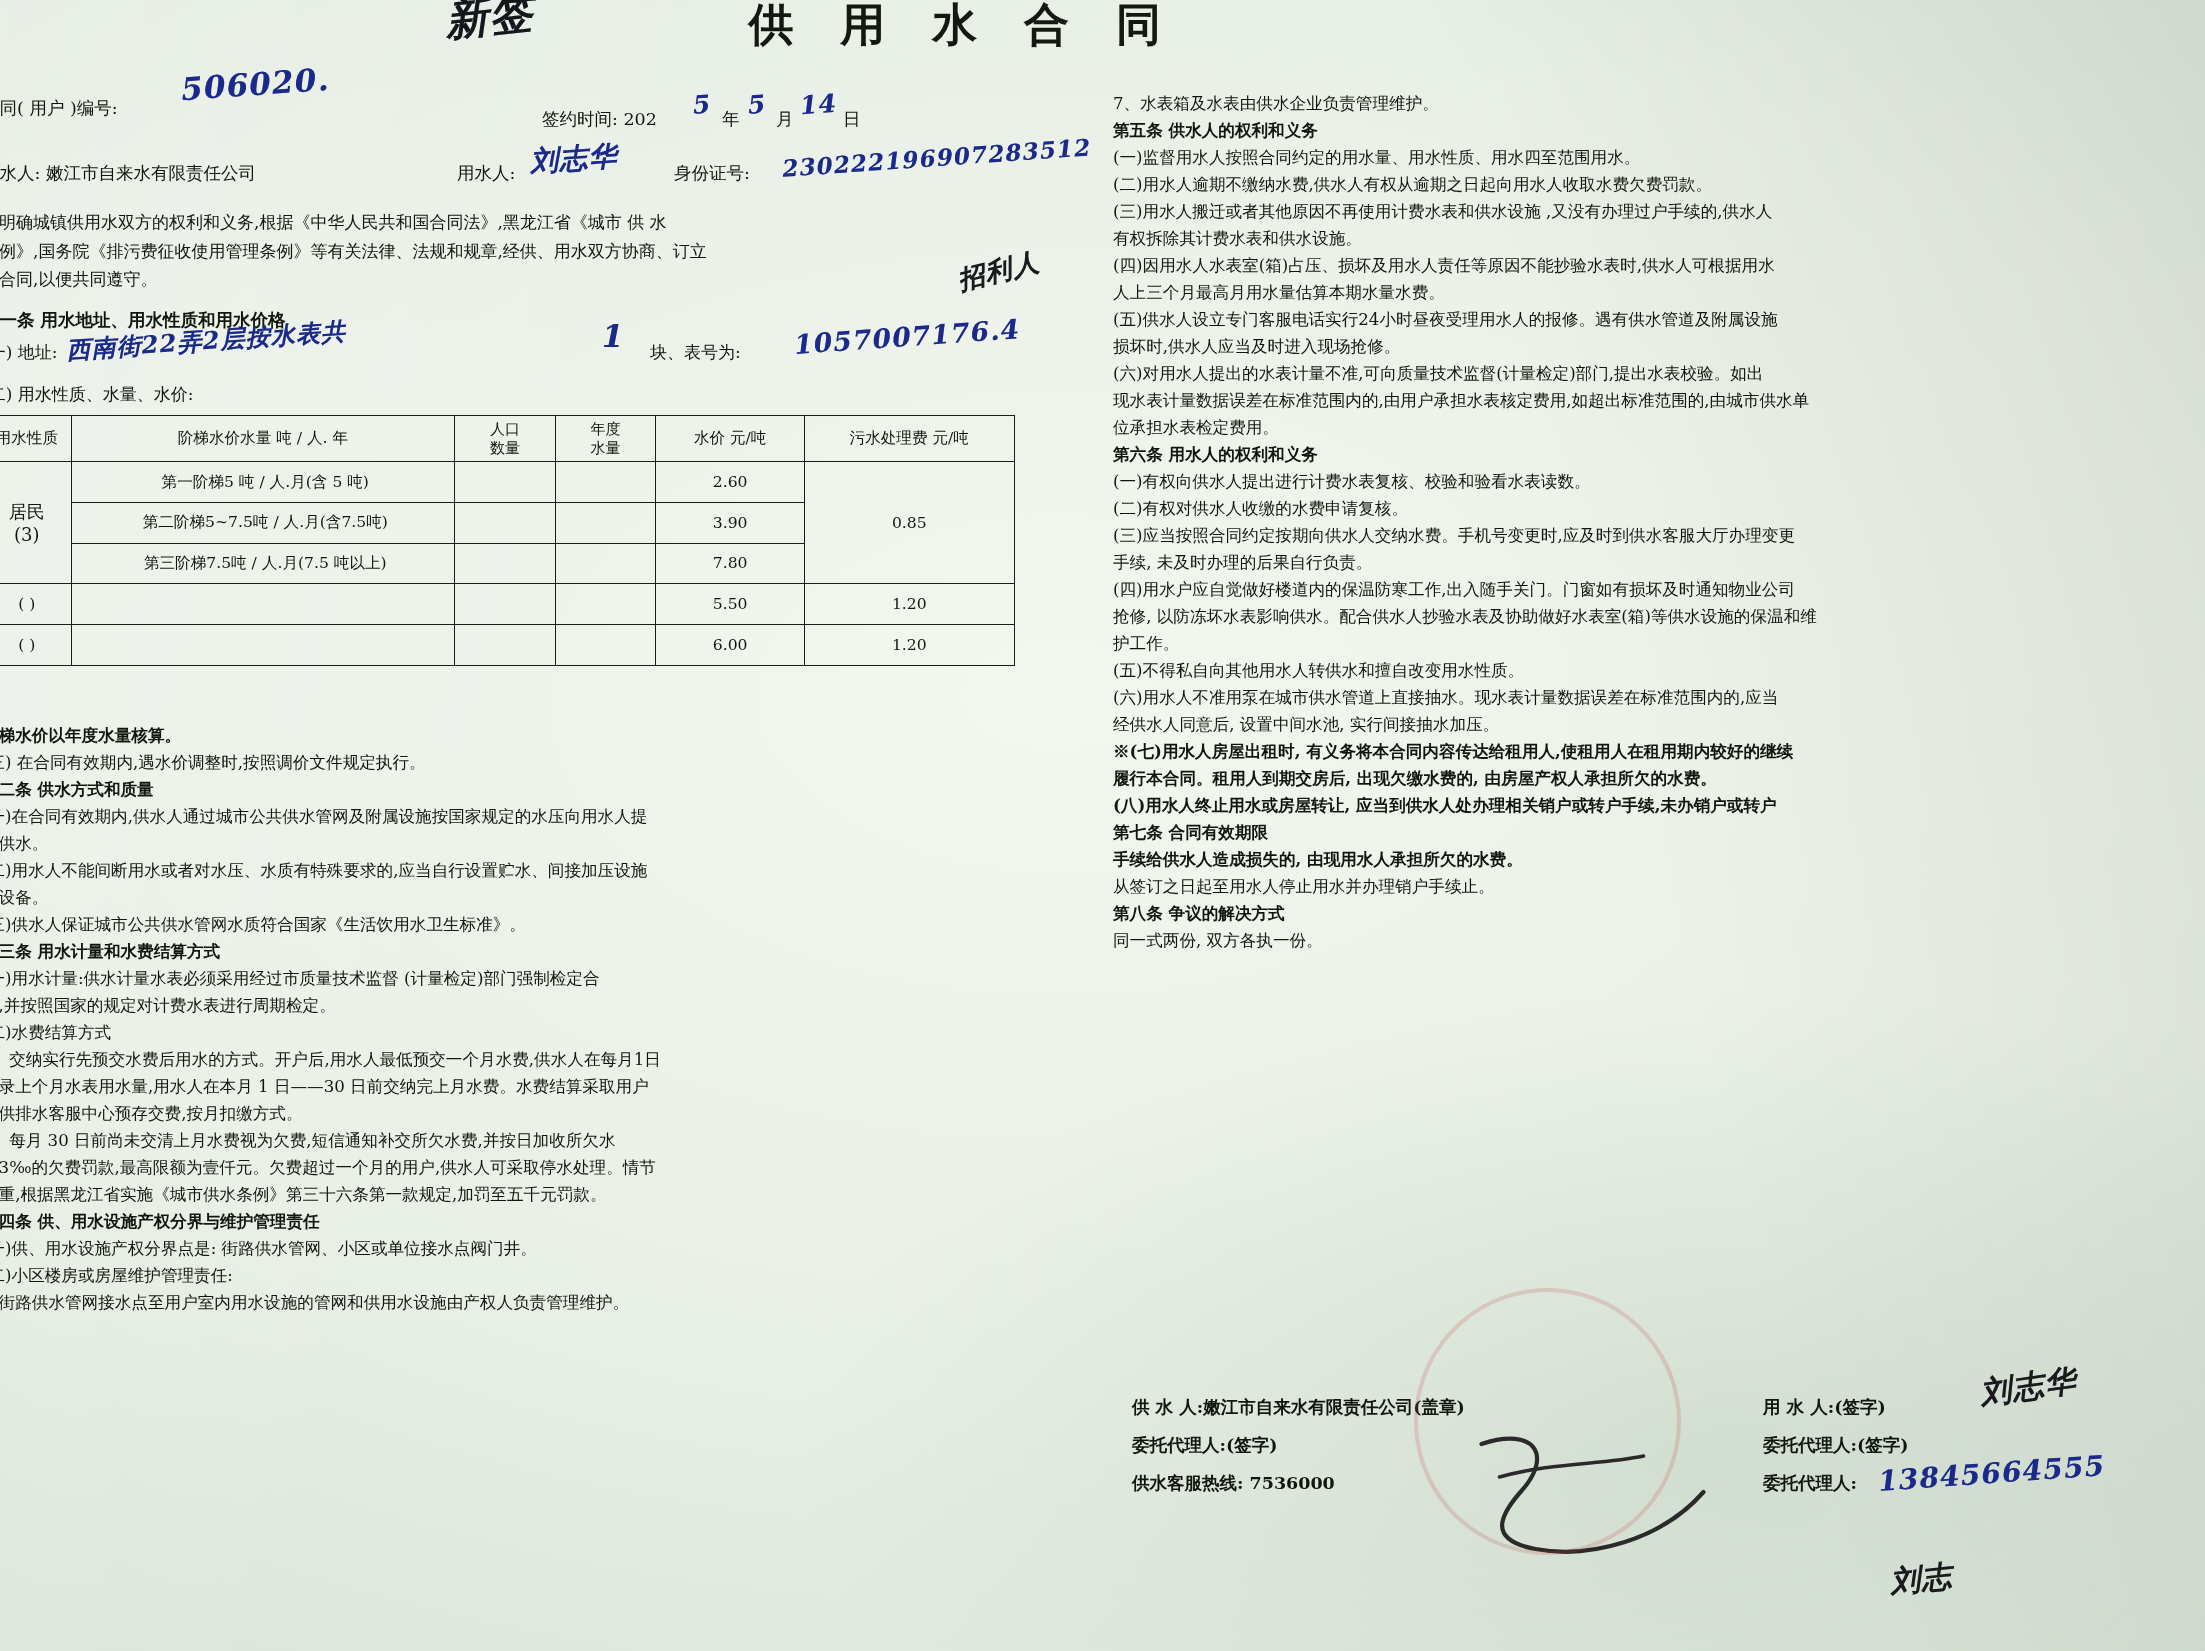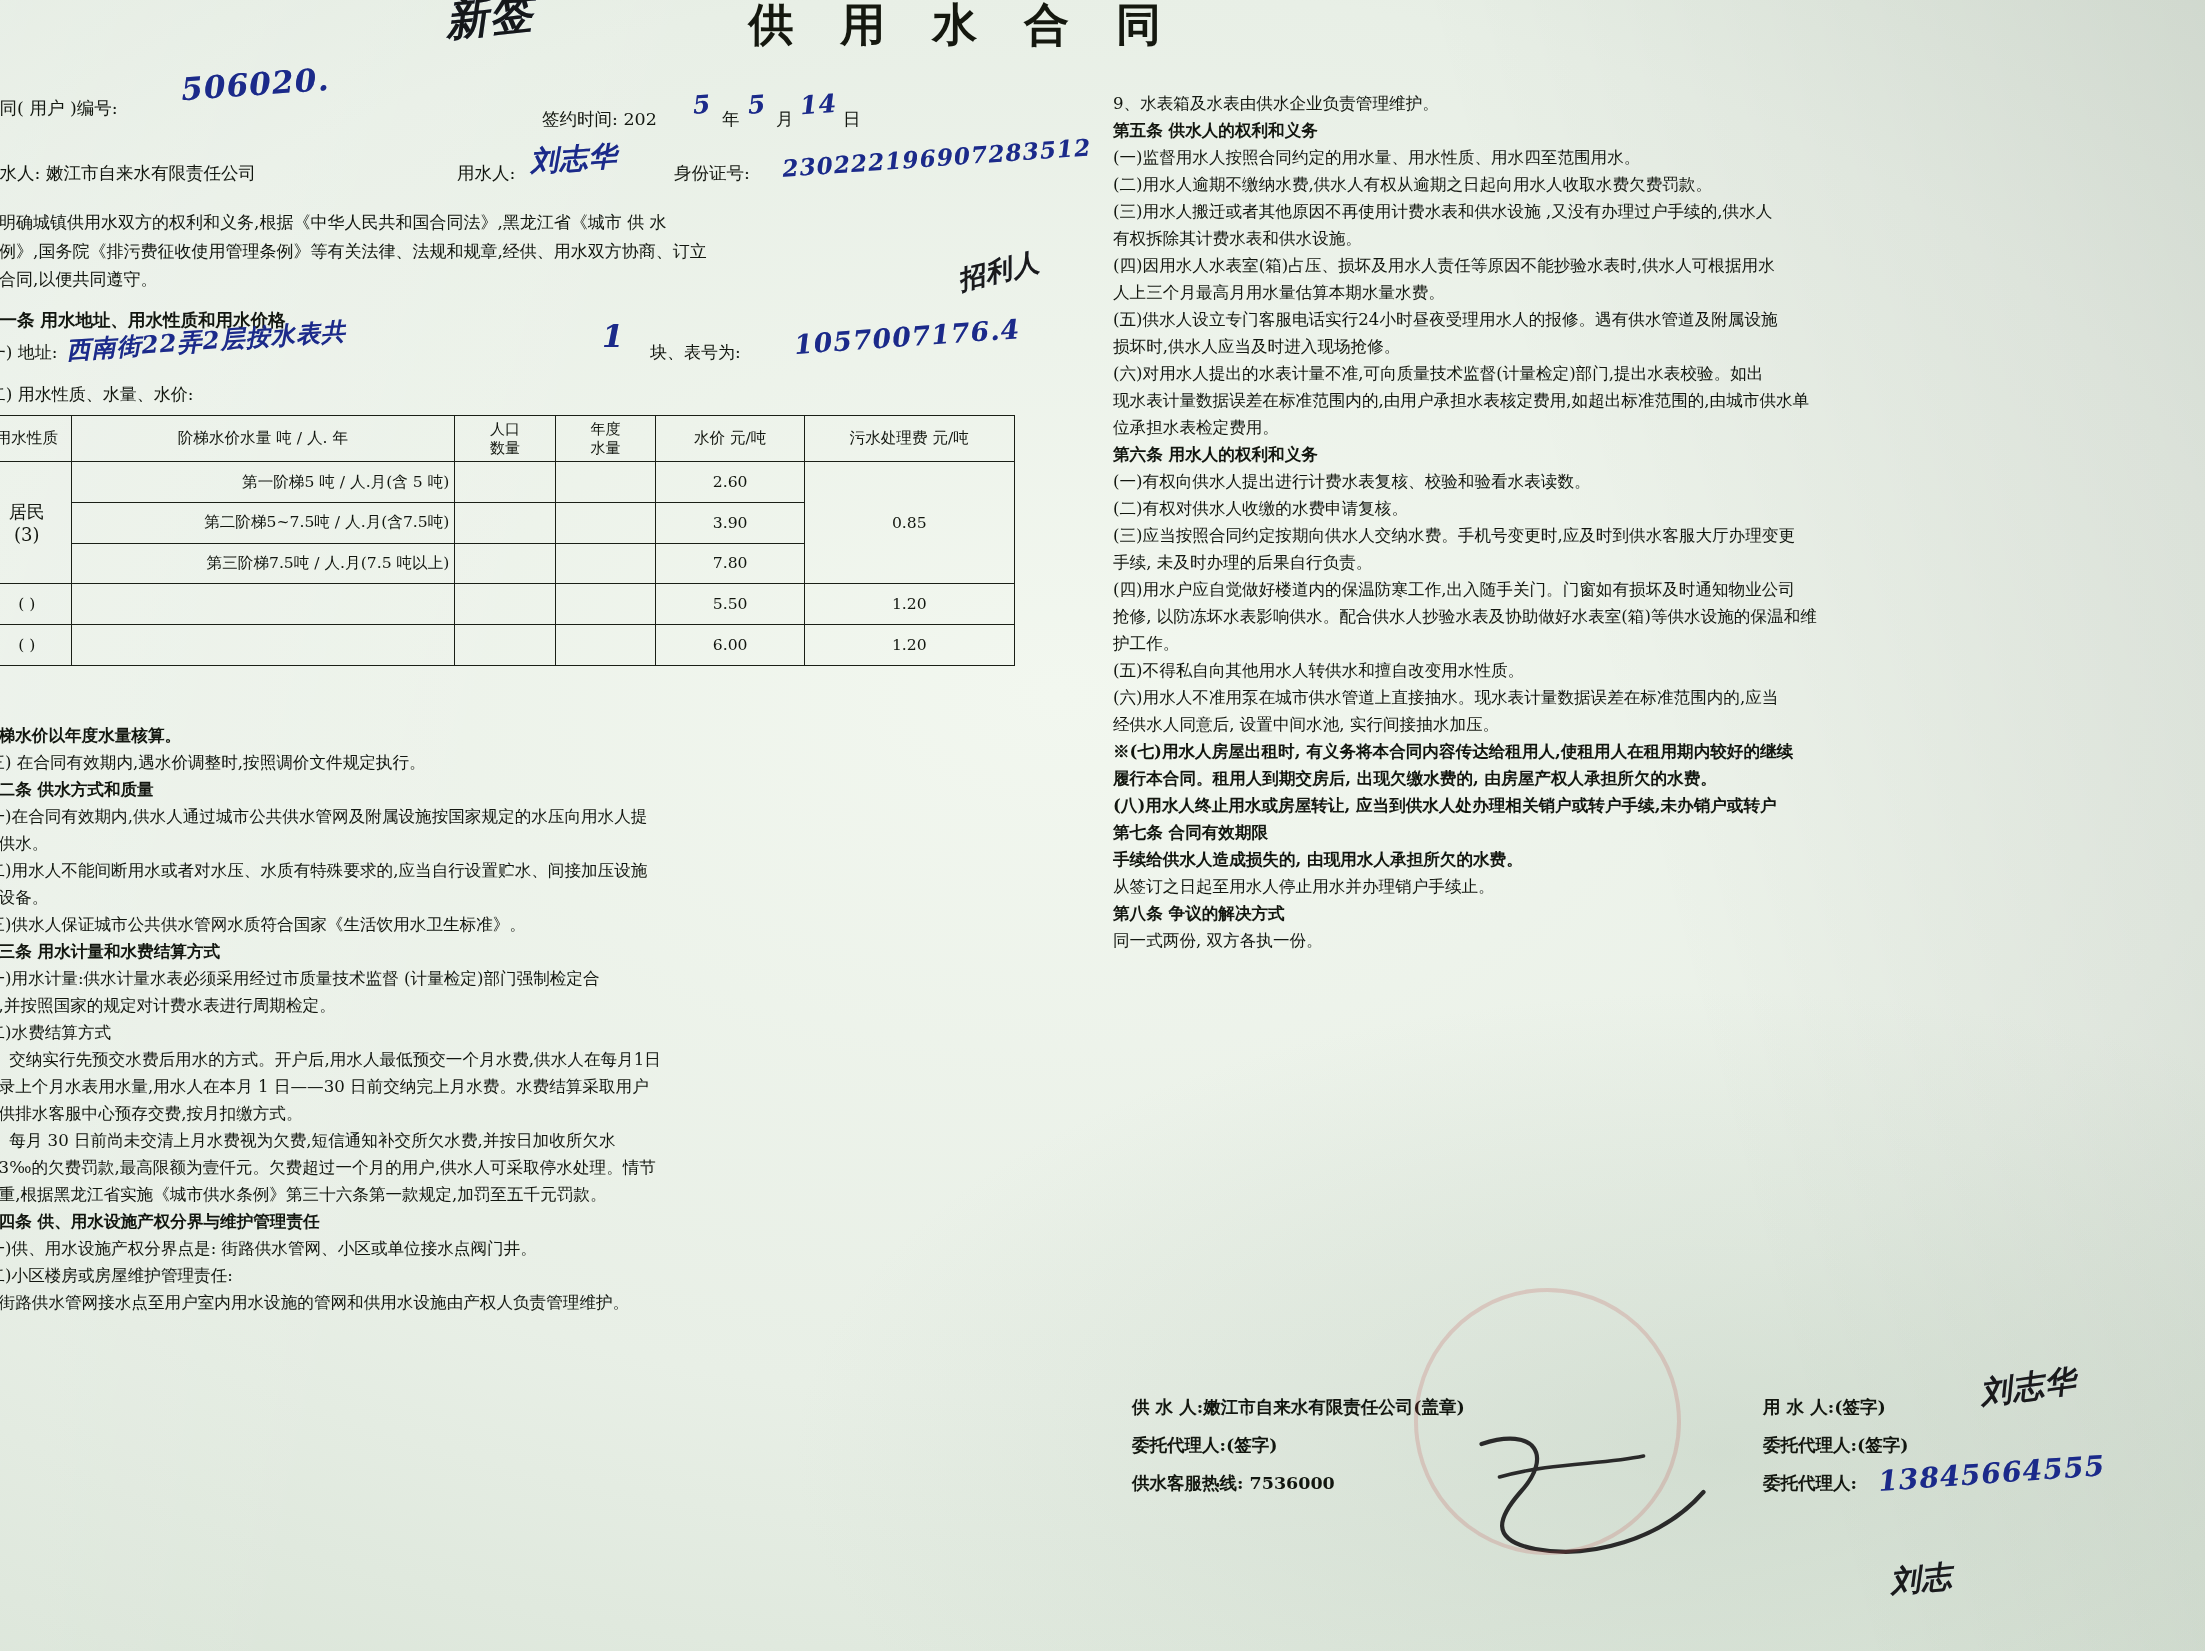--- a/index.html
+++ b/index.html
@@ -53,21 +53,21 @@
     font-size:15.6px;
     background:transparent;
   }
   table.rates td,table.rates th{
     border:1.2px solid #1a1f16;
     padding:3.6px 4.8px;
     text-align:center;
     font-weight:normal;
     height:32.5px;
   }
-  table.rates td.l{text-align:right;padding-left:9.6px;}
+  table.rates td.l{text-align:center;padding-left:9.6px;}
   .th2{line-height:19px;font-size:15px;}
 
   
   .hw{
     position:absolute;
     font-family:"DejaVu Serif","Liberation Serif",serif;
     color:#1b2a8a;
     font-style:italic;
     font-weight:bold;
     letter-spacing:1.2px;
@@ -209,21 +209,21 @@
       <div class="p ">2、每月 30 日前尚未交清上月水费视为欠费,短信通知补交所欠水费,并按日加收所欠水</div>
       <div class="p ">费3‰的欠费罚款,最高限额为壹仟元。欠费超过一个月的用户,供水人可采取停水处理。情节</div>
       <div class="p ">严重,根据黑龙江省实施《城市供水条例》第三十六条第一款规定,加罚至五千元罚款。</div>
       <div class="p b">第四条   供、用水设施产权分界与维护管理责任</div>
       <div class="p ">(一)供、用水设施产权分界点是: 街路供水管网、小区或单位接水点阀门井。</div>
       <div class="p ">(二)小区楼房或房屋维护管理责任:</div>
       <div class="p ">从街路供水管网接水点至用户室内用水设施的管网和供用水设施由产权人负责管理维护。</div>
     </div>
 
   <div class="col right" id="right-col">
-      <div class="p ">9、水表箱及水表由供水企业负责管理维护。</div>
+      <div class="p ">7、水表箱及水表由供水企业负责管理维护。</div>
       <div class="p b">第五条   供水人的权利和义务</div>
       <div class="p ">(一)监督用水人按照合同约定的用水量、用水性质、用水四至范围用水。</div>
       <div class="p ">(二)用水人逾期不缴纳水费,供水人有权从逾期之日起向用水人收取水费欠费罚款。</div>
       <div class="p ">(三)用水人搬迁或者其他原因不再使用计费水表和供水设施 ,又没有办理过户手续的,供水人</div>
       <div class="p ">有权拆除其计费水表和供水设施。</div>
       <div class="p ">(四)因用水人水表室(箱)占压、损坏及用水人责任等原因不能抄验水表时,供水人可根据用水</div>
       <div class="p ">人上三个月最高月用水量估算本期水量水费。</div>
       <div class="p ">(五)供水人设立专门客服电话实行24小时昼夜受理用水人的报修。遇有供水管道及附属设施</div>
       <div class="p ">损坏时,供水人应当及时进入现场抢修。</div>
       <div class="p ">(六)对用水人提出的水表计量不准,可向质量技术监督(计量检定)部门,提出水表校验。如出</div>

